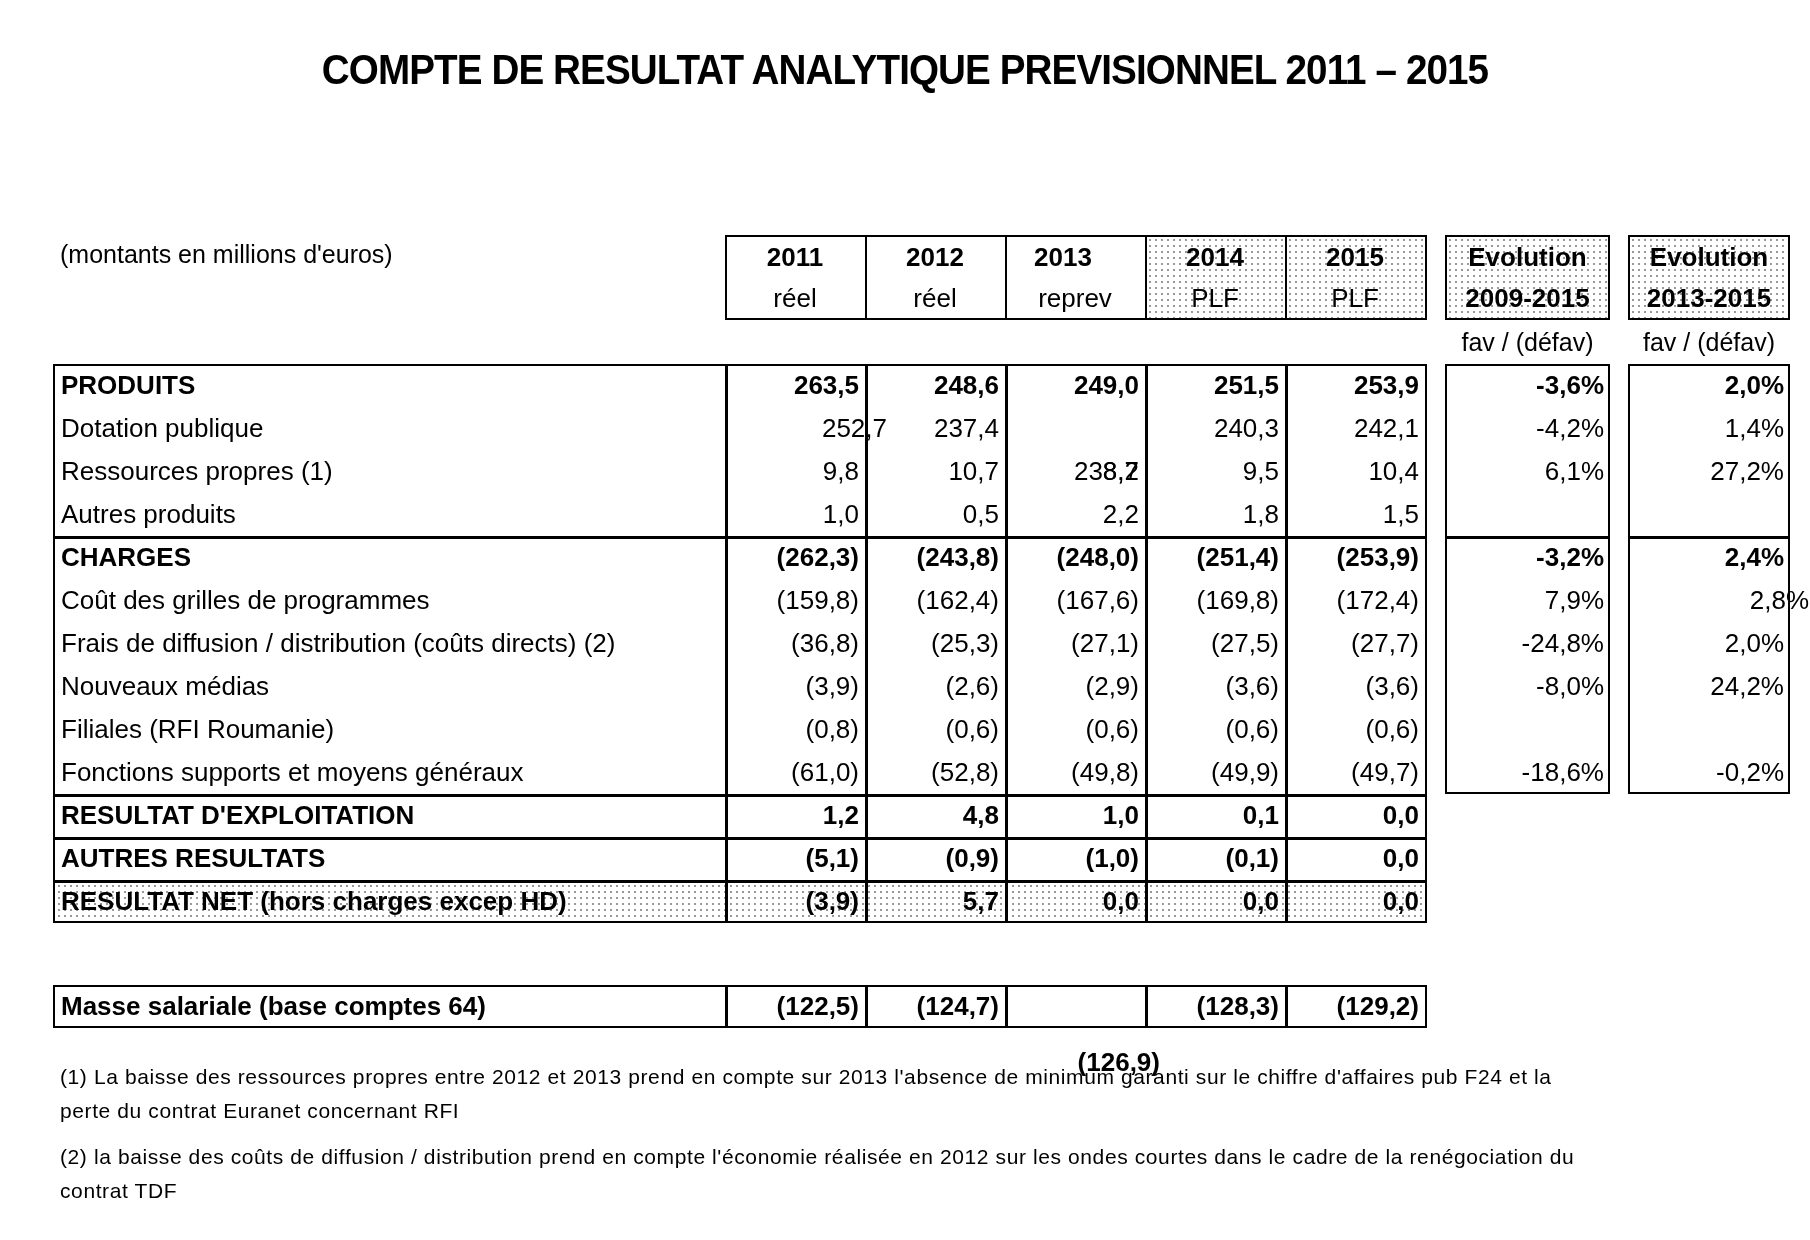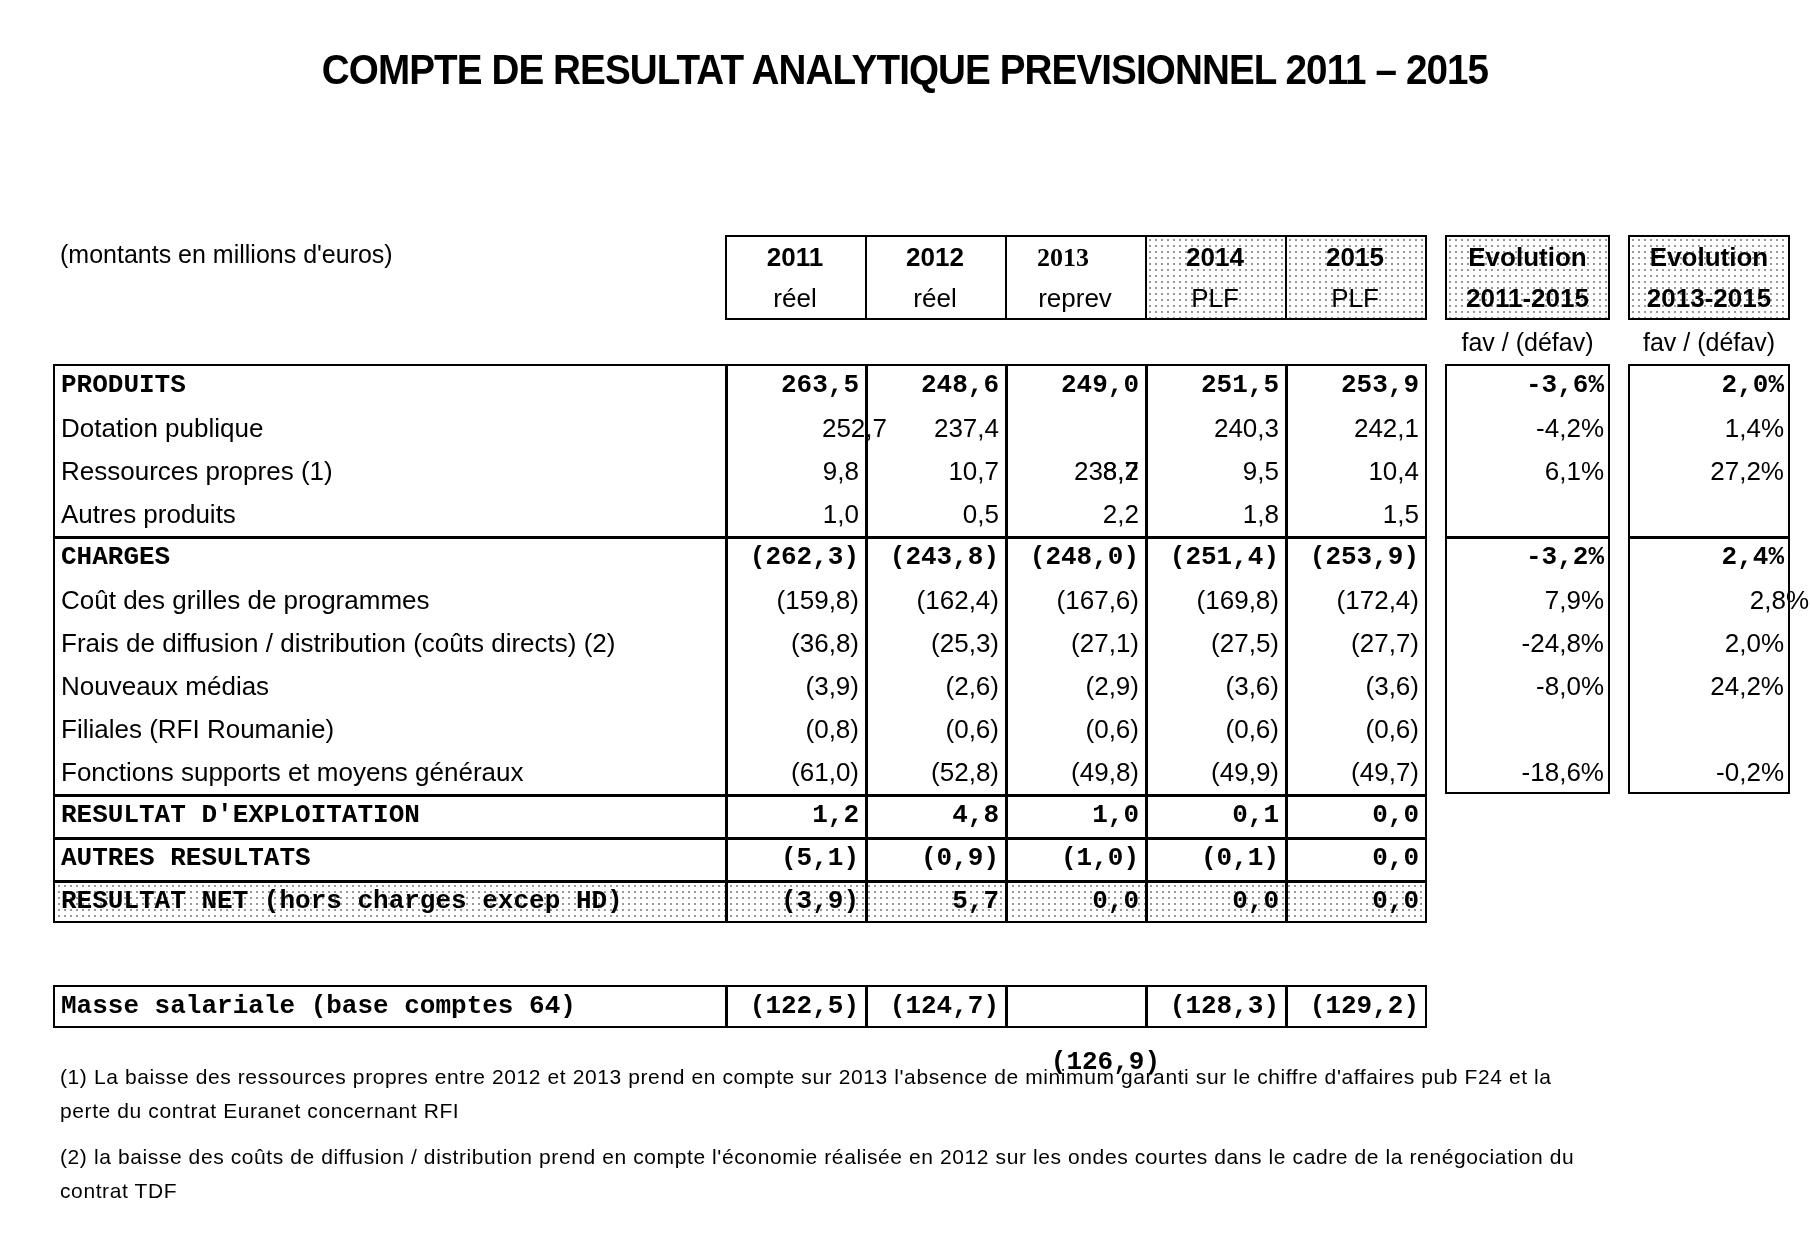--- a/index.html
+++ b/index.html
@@ -5,21 +5,21 @@
     html, body { margin: 0; padding: 0; background: #ffffff; }
     body { width: 1810px; height: 1240px; position: relative; overflow: hidden;
            font-family: "Liberation Sans Narrow", "Liberation Sans", sans-serif; color: #000; }
     .title { position: absolute; left: 0; width: 1810px; top: 46px; text-align: center;
              font-weight: bold; font-size: 42px; letter-spacing: -1px; transform: scaleX(0.92); transform-origin: center; }
     .units { position: absolute; left: 60px; top: 240px; font-size: 25px; }
     .box { position: absolute; border: 2.5px solid #000; box-sizing: border-box; }
     .cell { position: absolute; box-sizing: border-box; font-size: 26px; white-space: nowrap; }
     .num { text-align: right; padding-right: 6px; }
     .lbl { padding-left: 6px; }
-    .b { font-weight: bold; font-family: Liberation Mono, monospace; }
+    .b { font-weight: bold; }
     .hdr { text-align: center; font-weight: bold; font-size: 26px; line-height: 41px; }
     .hdr2 { font-weight: normal; }
     .vline { position: absolute; width: 2.5px; background: #000; }
     .hline { position: absolute; height: 2.5px; background: #000; }
     .dots { background-image: radial-gradient(#999 0.8px, transparent 1px); background-size: 6px 6px; }
     .sub { position: absolute; font-size: 25px; text-align: center; white-space: nowrap; }
     .foot { position: absolute; left: 60px; font-size: 21px; line-height: 34px; letter-spacing: 0.6px; width: 1530px; }
   </style>
 </head>
 <body>
@@ -28,31 +28,31 @@
 <div class="units">(montants en millions d'euros)</div>
 
 <div id="sheet">
     <div class="box" style="left: 725px; top: 235px; width: 142px; height: 85px;"></div>
     <div class="cell hdr" style="left: 725px; top: 237px; width: 140px;">2011</div>
     <div class="cell hdr hdr2" style="left: 725px; top: 278px; width: 140px;">réel</div>
     <div class="box" style="left: 865px; top: 235px; width: 142px; height: 85px;"></div>
     <div class="cell hdr" style="left: 865px; top: 237px; width: 140px;">2012</div>
     <div class="cell hdr hdr2" style="left: 865px; top: 278px; width: 140px;">réel</div>
     <div class="box" style="left: 1005px; top: 235px; width: 142px; height: 85px;"></div>
-    <div class="cell hdr" style="left: 1005px; top: 237px; width: 116px; font-family: Liberation Serif, serif;">2013</div>
+    <div class="cell hdr" style="left: 1005px; top: 237px; width: 116px;">2013</div>
     <div class="cell hdr hdr2" style="left: 1005px; top: 278px; width: 140px;">reprev</div>
     <div class="box dots" style="left: 1145px; top: 235px; width: 142px; height: 85px;"></div>
     <div class="cell hdr" style="left: 1145px; top: 237px; width: 140px;">2014</div>
     <div class="cell hdr hdr2" style="left: 1145px; top: 278px; width: 140px;">PLF</div>
     <div class="box dots" style="left: 1285px; top: 235px; width: 142px; height: 85px;"></div>
     <div class="cell hdr" style="left: 1285px; top: 237px; width: 140px;">2015</div>
     <div class="cell hdr hdr2" style="left: 1285px; top: 278px; width: 140px;">PLF</div>
     <div class="box dots" style="left: 1445px; top: 235px; width: 165px; height: 85px;"></div>
     <div class="cell hdr" style="left: 1445px; top: 237px; width: 165px;">Evolution</div>
-    <div class="cell hdr" style="left: 1445px; top: 278px; width: 165px;">2011-2015</div>
+    <div class="cell hdr" style="left: 1445px; top: 278px; width: 165px;">2009-2015</div>
     <div class="sub" style="left: 1439px; top: 328px; width: 177px;">fav / (défav)</div>
     <div class="box dots" style="left: 1628px; top: 235px; width: 162px; height: 85px;"></div>
     <div class="cell hdr" style="left: 1628px; top: 237px; width: 162px;">Evolution</div>
     <div class="cell hdr" style="left: 1628px; top: 278px; width: 162px;">2013-2015</div>
     <div class="sub" style="left: 1622px; top: 328px; width: 174px;">fav / (défav)</div>
     <div class="box" style="left: 53px; top: 364px; width: 1374px; height: 559px;"></div>
     <div class="dots" style="position: absolute; left: 56px; top: 883px; width: 1368px; height: 38px;"></div>
     <div class="vline" style="left: 725px; top: 364px; height: 559px;"></div>
     <div class="vline" style="left: 865px; top: 364px; height: 559px;"></div>
     <div class="vline" style="left: 1005px; top: 364px; height: 559px;"></div>

